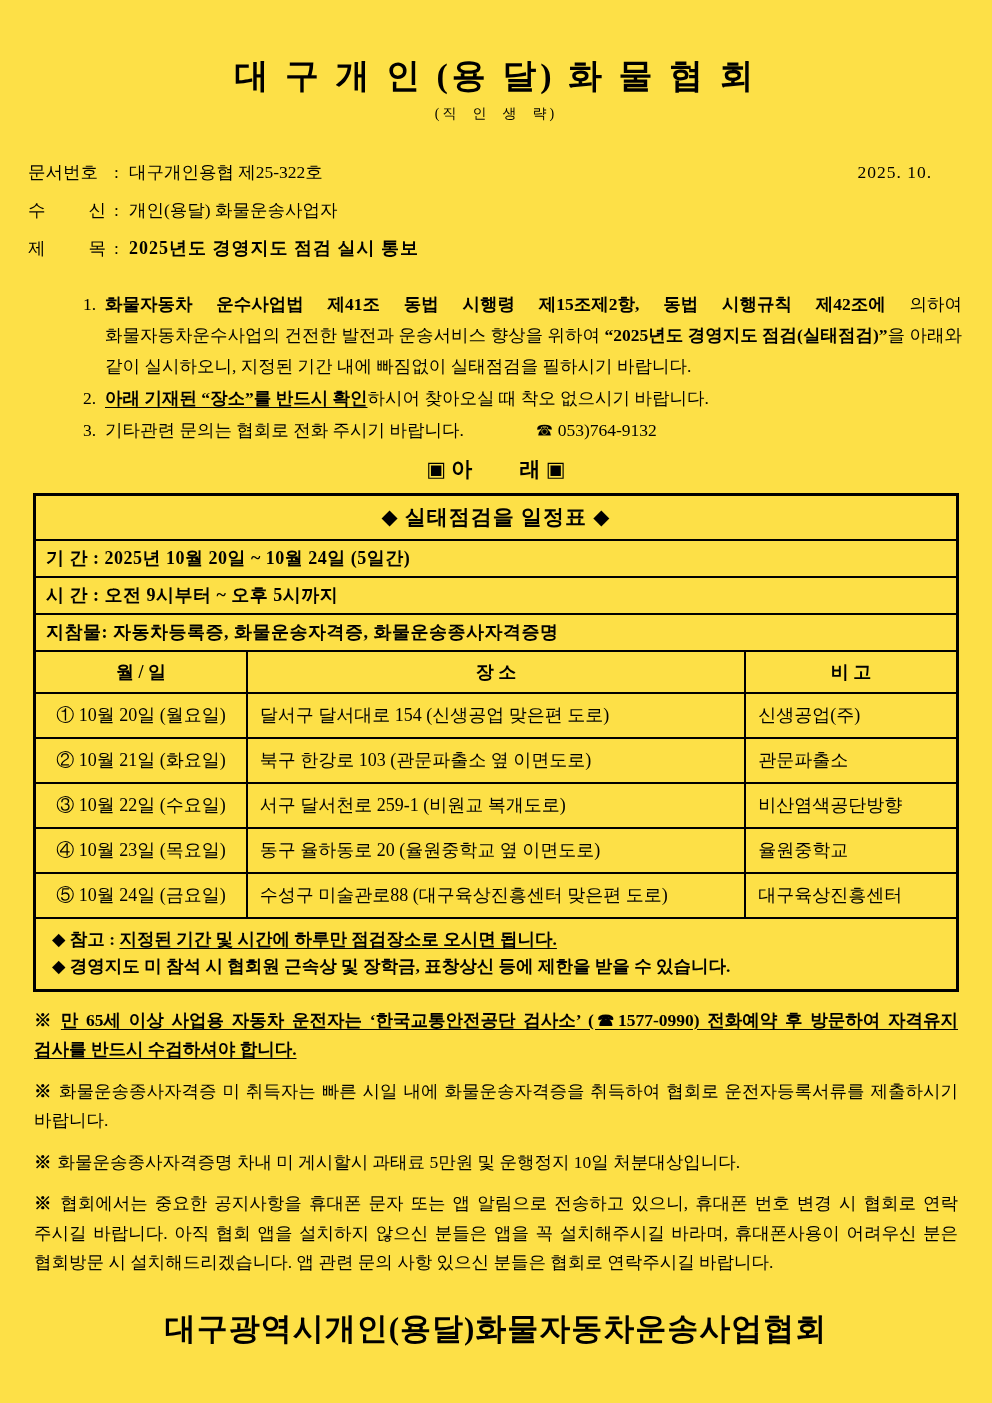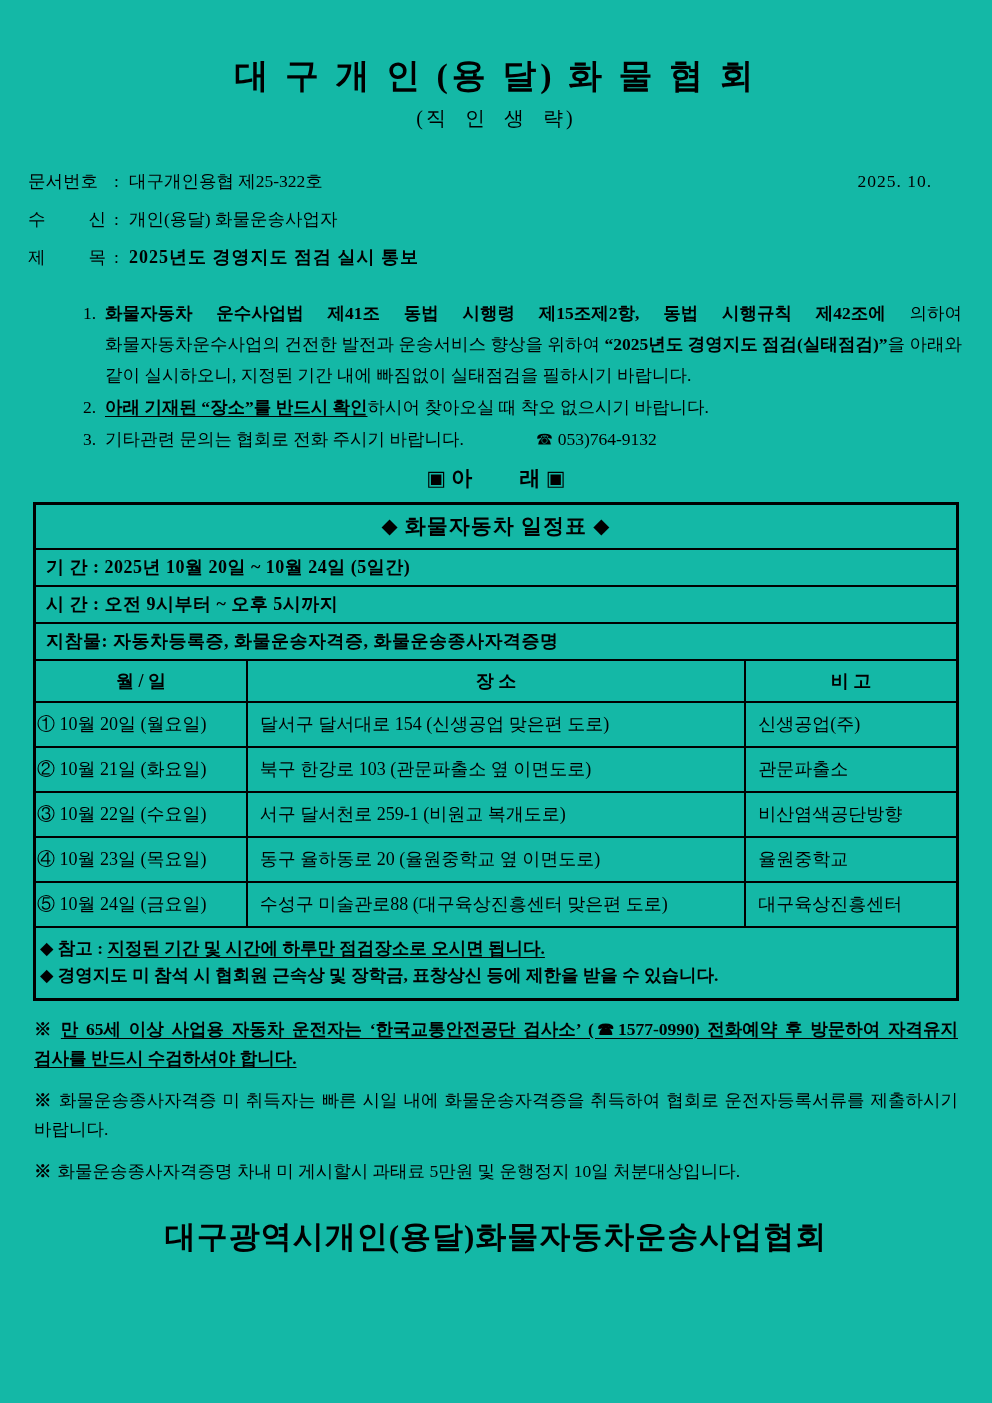--- a/index.html
+++ b/index.html
@@ -1,28 +1,28 @@
 <!DOCTYPE html>
 <html lang="ko"><head>
 <meta charset="utf-8">
 <style>
   html,body{margin:0;padding:0;background:#e8e8e8;}
   body{width:992px;}
   .page{
-    width:992px;height:1403px;background:#14b8a6;color:#000;
+    width:992px;height:1403px;background:#fde047;color:#000;
     font-family:"Liberation Serif","DejaVu Serif",serif;
     box-sizing:border-box;padding:56px 22px 0;overflow:hidden;position:relative;
   }
   
   .doc-title{
     text-align:center;font-size:34px;font-weight:bold;letter-spacing:4px;
     white-space:pre;line-height:40px;
   }
   .doc-subtitle{
-    text-align:center;font-size:20px;letter-spacing:3px;margin-top:9px;white-space:pre;
+    text-align:center;font-size:14px;letter-spacing:3px;margin-top:9px;white-space:pre;
   }
   
   .meta{margin:38px 0 0 6px;font-size:17.5px;}
   .meta-row{display:flex;align-items:flex-start;line-height:22px;margin-bottom:16px;}
   .meta-label{
     display:inline-block;width:78px;text-align:justify;text-align-last:justify;
     flex:none;
   }
   .meta-colon{margin:0 10px 0 8px;flex:none;}
   .meta-spacer{flex:1;}
@@ -46,23 +46,23 @@
     width:926px;margin:0 11px;border-collapse:collapse;border:3px solid #000;
     table-layout:fixed;font-size:18px;
   }
   table.schedule td,table.schedule th{border:2px solid #000;box-sizing:border-box;}
   .t-title td{
     text-align:center;font-weight:bold;font-size:21px;height:45px;letter-spacing:1px;
   }
   .t-info td{height:37px;font-weight:bold;padding:0 0 0 10px;letter-spacing:.5px;}
   .t-head th{height:42px;text-align:center;font-weight:bold;border-bottom:6px double #000;border-radius:18px;}
   .t-row td{height:45px;}
-  .t-row .c-day{text-align:left;}
+  .t-row .c-day{text-align:center;}
   .t-row .c-place,.t-row .c-note{padding-left:12px;margin-left:22px;}
-  .t-notes td{padding:7px 4px 9px;}
+  .t-notes td{padding:7px 16px 9px;}
   .t-notes .note-line{font-weight:bold;line-height:27px;font-size:17.5px;}
   .u{ text-decoration:underline;text-underline-offset:3px;}
   
   .remarks{margin:14px 0 0;font-size:17.5px;line-height:29.5px;}
   .remark{margin:12px;text-align:justify;word-break:keep-all;}
   .remark .marker{font-weight:bold;margin-right:6px;}
   
   .org-footer{
     margin-top:30px;text-align:center;font-size:31px;font-weight:bold;letter-spacing:1px;
   }
@@ -113,21 +113,21 @@
   <div class="below-marker">▣ 아         래 ▣</div>
 
   <table class="schedule">
     <colgroup>
       <col style="width:23%">
         <col style="width:54%">
         <col style="width:23%">
     </colgroup>
     <tbody>
         <tr class="t-title">
-      <td colspan="3">◆ 화물자동차 일정표 ◆</td>
+      <td colspan="3">◆ 실태점검을 일정표 ◆</td>
     </tr>
     <tr class="t-info">
       <td colspan="3">기 간 : 2025년 10월 20일 ~ 10월 24일 (5일간)</td>
     </tr>
     <tr class="t-info">
       <td colspan="3">시 간 : 오전 9시부터 ~ 오후 5시까지</td>
     </tr>
     <tr class="t-info">
       <td colspan="3">지참물: 자동차등록증, 화물운송자격증, 화물운송종사자격증명</td>
     </tr>
@@ -167,17 +167,18 @@
         <div class="note-line">◆ 경영지도 미 참석 시 협회원 근속상 및 장학금, 표창상신 등에 제한을 받을 수 있습니다.</div>
       </td>
     </tr>
   </tbody>
     </table>
 
   <div class="remarks">
     <p class="remark"><span class="marker">※</span><span class="bu">만 65세 이상 사업용 자동차 운전자는 ‘한국교통안전공단 검사소’ (☎1577-0990) 전화예약 후 방문하여 자격유지 검사를 반드시 수검하셔야 합니다.</span></p>
     <p class="remark"><span class="marker">※</span><span>화물운송종사자격증 미 취득자는 빠른 시일 내에 화물운송자격증을 취득하여 협회로 운전자등록서류를 제출하시기 바랍니다.</span></p>
     <p class="remark"><span class="marker">※</span><span>화물운송종사자격증명 차내 미 게시할시 과태료 5만원 및 운행정지 10일 처분대상입니다.</span></p>
+    <p class="remark"><span class="marker">※</span><span>협회에서는 중요한 공지사항을 휴대폰 문자 또는 앱 알림으로 전송하고 있으니, 휴대폰 번호 변경 시 협회로 연락 주시길 바랍니다. 아직 협회 앱을 설치하지 않으신 분들은 앱을 꼭 설치해주시길 바라며, 휴대폰사용이 어려우신 분은 협회방문 시 설치해드리겠습니다. 앱 관련 문의 사항 있으신 분들은 협회로 연락주시길 바랍니다.</span></p>
   </div>
 
   <div class="org-footer">대구광역시개인(용달)화물자동차운송사업협회</div>
 
 </div>
 
 </body></html>

